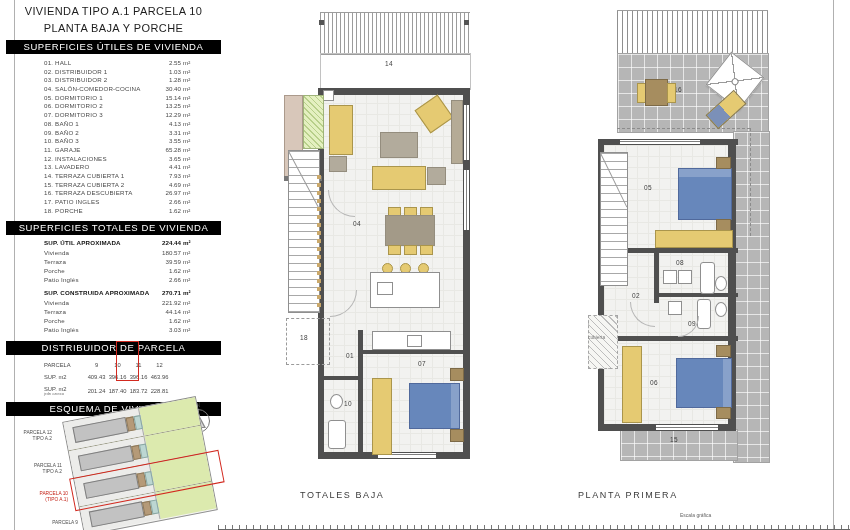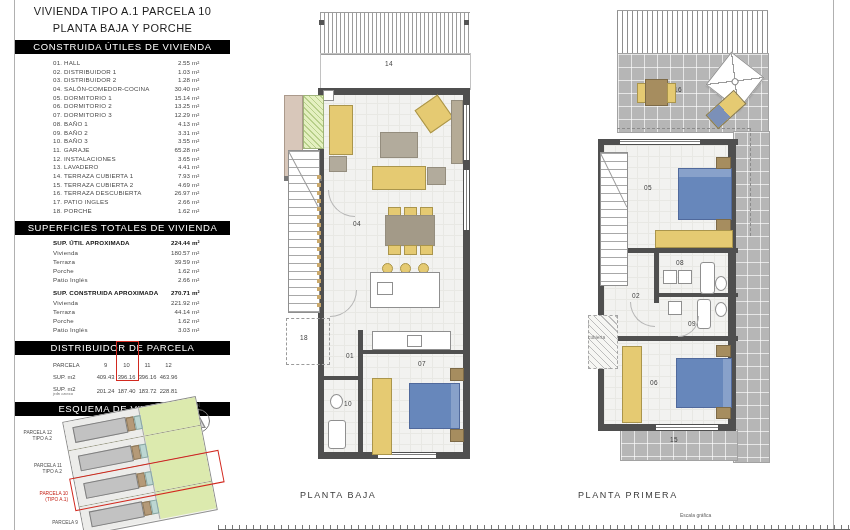--- a/index.html
+++ b/index.html
@@ -1,20 +1,20 @@
 <!DOCTYPE html>
 <html><head>
 <meta charset="utf-8">
 <style>
   html,body{margin:0;padding:0;background:#fff;}
   #canvas{position:relative;width:850px;height:530px;background:#fff;overflow:hidden;
           font-family:"Liberation Sans",sans-serif;color:#333;}
   .abs{position:absolute;}
   
-  #panel{position:absolute;left:15px;top:0;width:215px;}
+  #panel{position:absolute;left:6px;top:0;width:215px;}
   .ptitle{margin-top:5px;text-align:center;font-size:11px;letter-spacing:.4px;color:#1d1d1d;font-weight:400;}
   .bar{margin-top:6px;background:#000;color:#fff;height:14px;line-height:14px;text-align:center;
        font-size:9.5px;letter-spacing:.6px;font-weight:400;}
   .tbl{margin-top:5px;}
   .trow{display:flex;align-items:baseline;height:8.7px;padding-left:38px;padding-right:26px;
         font-size:6.2px;color:#4a4a4a;}
   .tname{flex:1;white-space:nowrap;letter-spacing:.2px;}
   .tval{width:28px;text-align:right;}
   .tunit{width:12px;text-align:left;padding-left:2px;}
   .trow.bold{font-weight:bold;color:#111;height:10px;}
@@ -101,21 +101,21 @@
 
 <div id="canvas">
 
   <div class="frameline" style="left:14px;"></div>
   <div class="frameline" style="left:833px;"></div>
 
   <div id="panel">
     <div class="ptitle">VIVIENDA TIPO A.1 PARCELA 10</div>
     <div class="ptitle">PLANTA BAJA Y PORCHE</div>
 
-    <div class="bar">CONSTRUIDA ÚTILES DE VIVIENDA</div>
+    <div class="bar">SUPERFICIES ÚTILES DE VIVIENDA</div>
     <div class="tbl">
         <div class="trow">
           <span class="tname">01. HALL</span>
           <span class="tval">2.55</span>
           <span class="tunit">m²</span>
         </div>
         <div class="trow">
           <span class="tname">02. DISTRIBUIDOR 1</span>
           <span class="tval">1.03</span>
           <span class="tunit">m²</span>
@@ -409,21 +409,21 @@
   <div class="rlabel" style="left:344px;top:400px;">10</div>
   <div class="circ" style="left:330px;top:394px;width:11px;height:13px;"></div>
   <div class="whitef" style="left:328px;top:420px;width:16px;height:27px;border-radius:3px;"></div>
 
   <div class="rlabel" style="left:418px;top:360px;">07</div>
   <div class="yellow" style="left:372px;top:378px;width:18px;height:75px;"></div>
   <div class="blue" style="left:409px;top:383px;width:49px;height:44px;box-shadow:inset -8px 0 0 rgba(255,255,255,.22);"></div>
   <div class="brown" style="left:450px;top:368px;width:12px;height:11px;"></div>
   <div class="brown" style="left:450px;top:429px;width:12px;height:11px;"></div>
 
-  <div class="caption" style="left:300px;top:490px;">PLANTA BAJA</div>
+  <div class="caption" style="left:300px;top:490px;">TOTALES BAJA</div>
 
   <div class="hatchV" style="left:617px;top:10px;width:151px;height:43px;background-image:repeating-linear-gradient(90deg,#8f8f8f 0 1px,transparent 1px 5px);"></div>
   <div class="terr" style="left:617px;top:53px;width:150px;height:78px;"></div>
   <div class="terr" style="left:733px;top:131px;width:35px;height:330px;"></div>
   <div class="terr" style="left:620px;top:429px;width:116px;height:30px;"></div>
   <div class="rlabel" style="left:674px;top:86px;">16</div>
   <div class="rlabel" style="left:670px;top:436px;">15</div>
   <div class="dashH" style="left:617px;top:128px;width:133px;"></div>
   <div class="dashV" style="left:750px;top:128px;height:108px;"></div>
 

